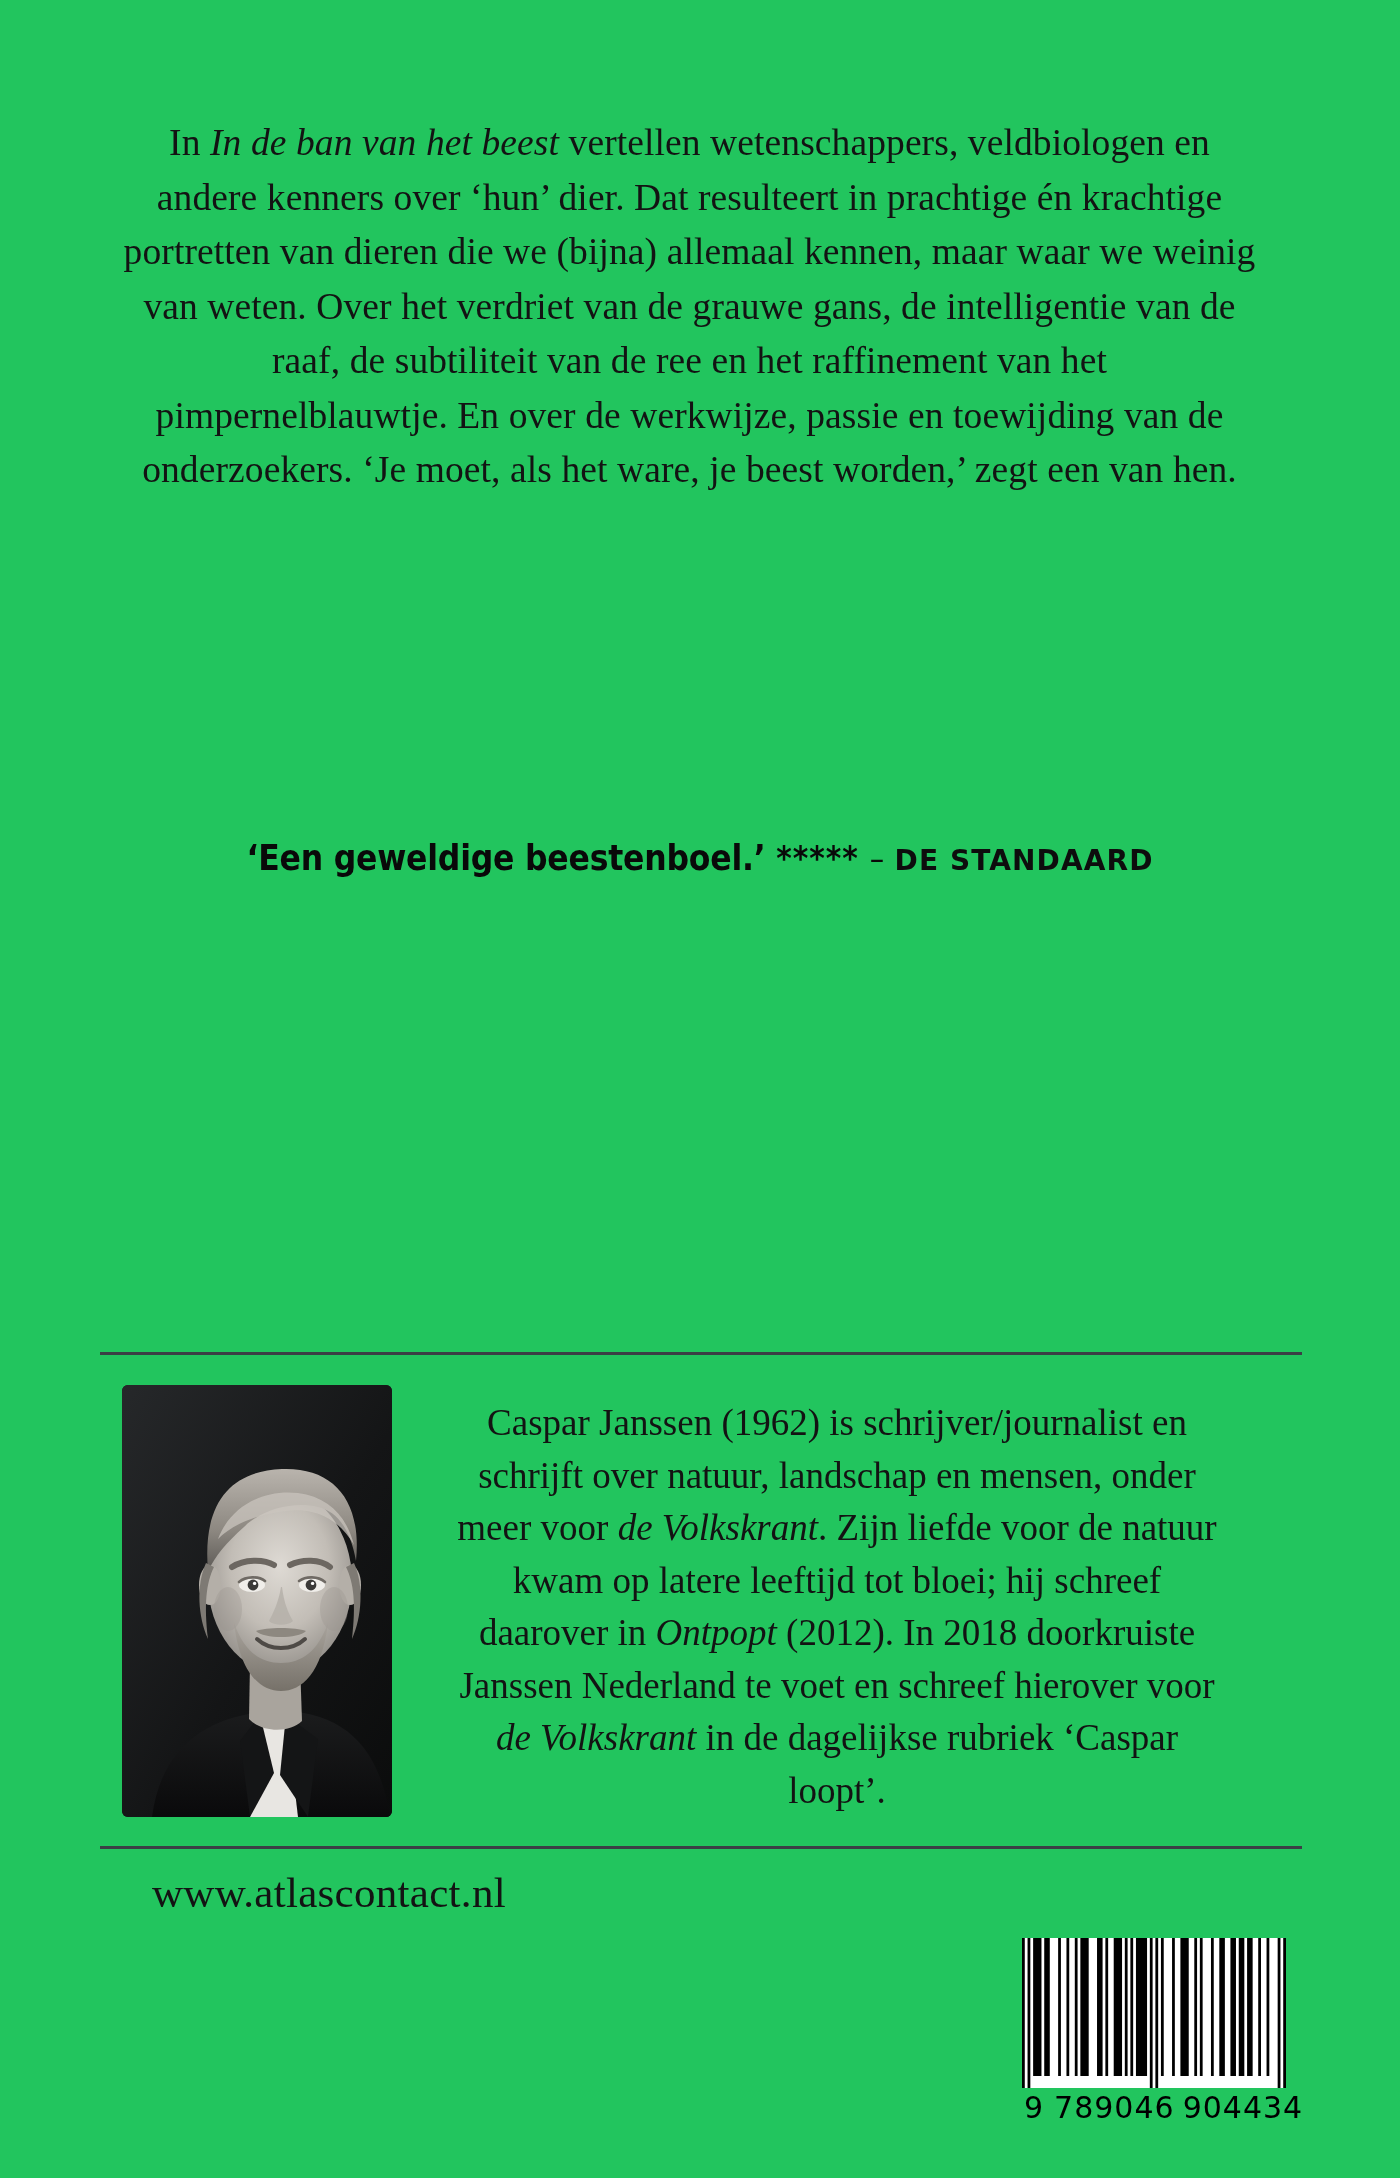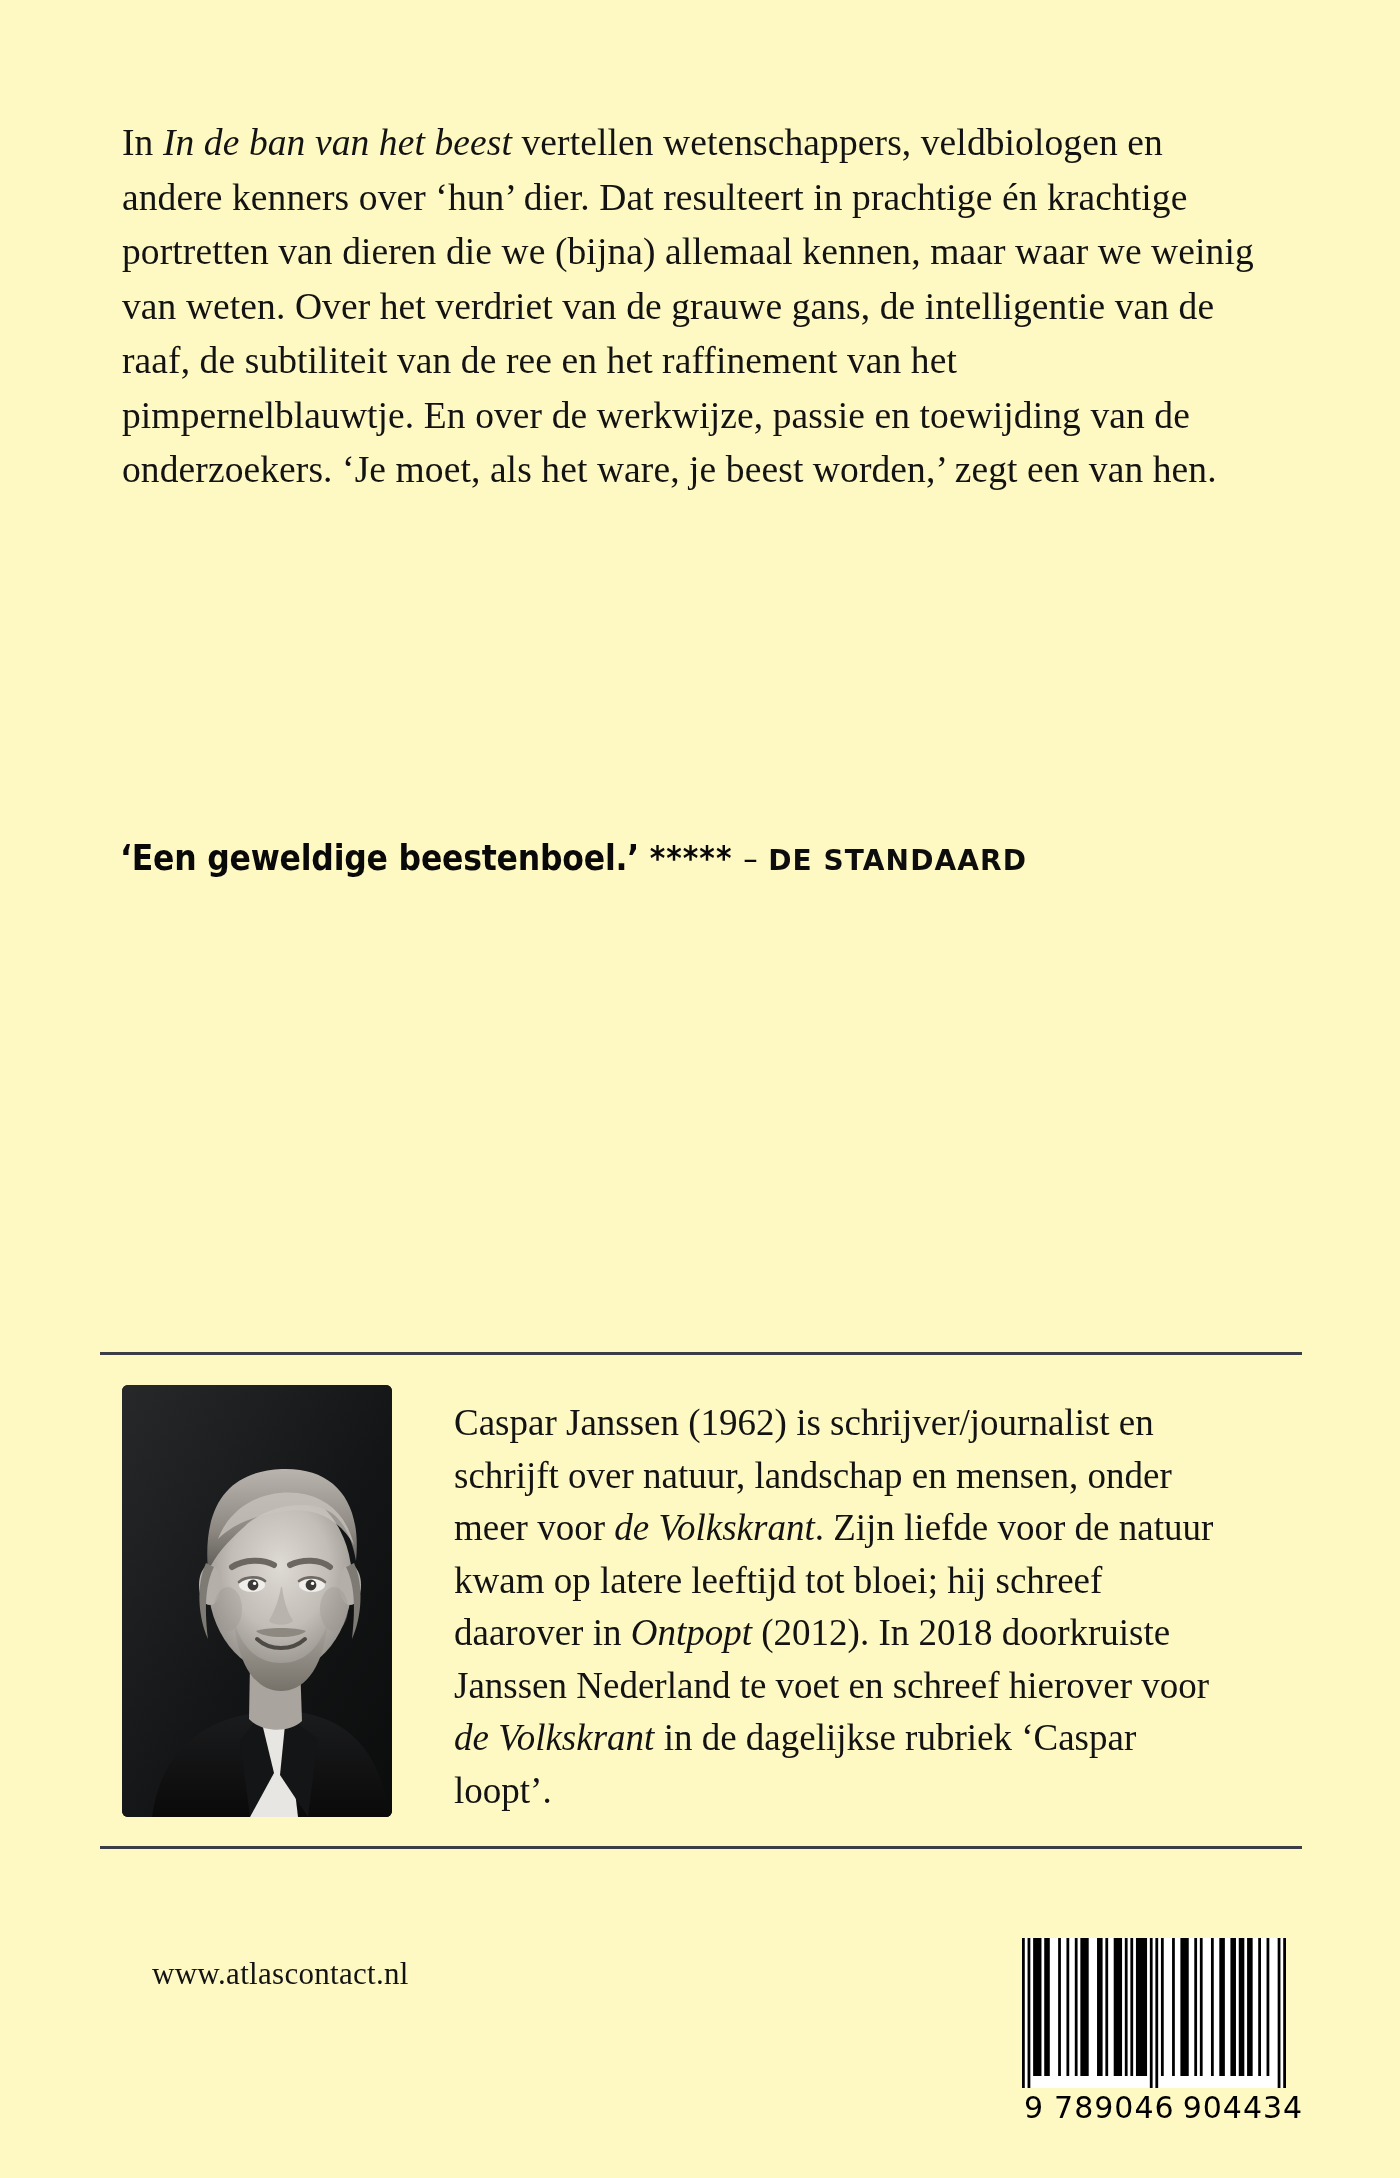--- a/index.html
+++ b/index.html
@@ -12,21 +12,22 @@
     height: 2178px;
     position: relative;
     overflow: hidden;
     font-family: "Liberation Serif", serif;
     color: #111111;
   }
 
   .page {
     position: absolute;
     inset: 0;
-    background: #fef9c3;
+    background: #22c55e;
+    text-align: center;
   }
 
   
   .blurb {
     position: absolute;
     left: 122px;
     top: 116px;
     width: 1135px;
   }
   .blurb p {
@@ -116,23 +117,23 @@
     font-size: 37px;
     line-height: 52.5px;
     color: #131313;
   }
   .bio .it { font-style: italic; }
 
   
   .url {
     position: absolute;
     left: 152px;
-    top: 1956px;
+    top: 1868px;
     font-family: "Liberation Serif", serif;
-    font-size: 31px;
+    font-size: 43px;
     letter-spacing: 0.3px;
     color: #131313;
   }
 
   
   .barcode {
     position: absolute;
     left: 1022px;
     top: 1938px;
     width: 264px;

